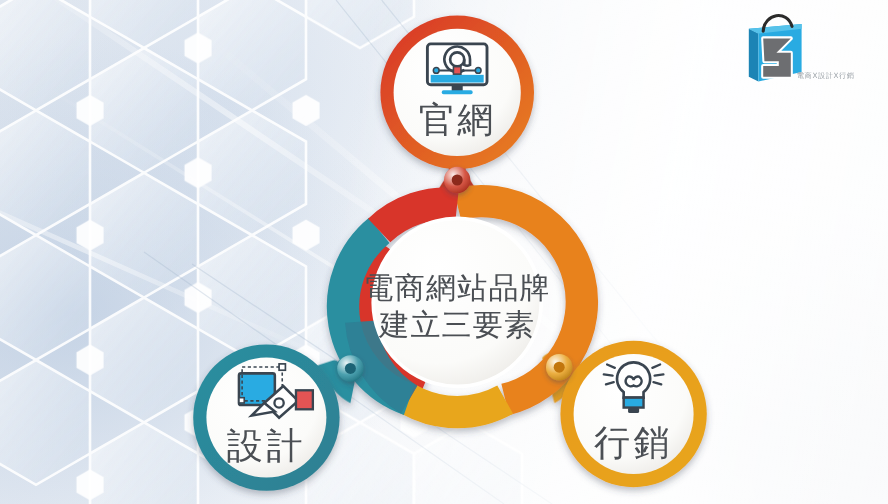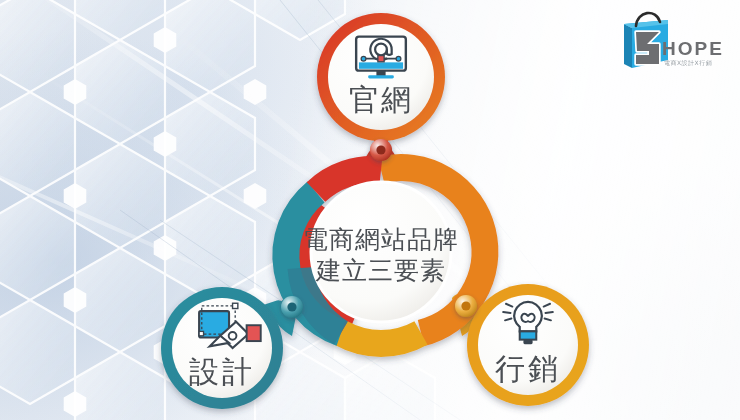--- a/index.html
+++ b/index.html
@@ -306,17 +306,16 @@
 
       <path d="M30,20 C31,5 50,2 54,16" fill="none" stroke="#2b2b2b" stroke-width="2.6" stroke-linecap="round"></path>
 
       <g fill="#6d6e71" stroke="#ffffff" stroke-width="3.4" stroke-linejoin="round">
         <path d="M30,26 L53,26 L41,38 L53,38 L53,58 L30,58 L30,49 L43,49 L43,45 L31,45 Z"></path>
       </g>
       <g fill="#6d6e71">
         <path d="M30,26 L53,26 L41,38 L53,38 L53,58 L30,58 L30,49 L43,49 L43,45 L31,45 Z"></path>
       </g>
     </svg>
-    <div id="logo-wordmark">HOPE</div>
     <div id="logo-tagline">電商X設計X行銷</div>
   </div>
 
 </div>
 
 </body></html>

